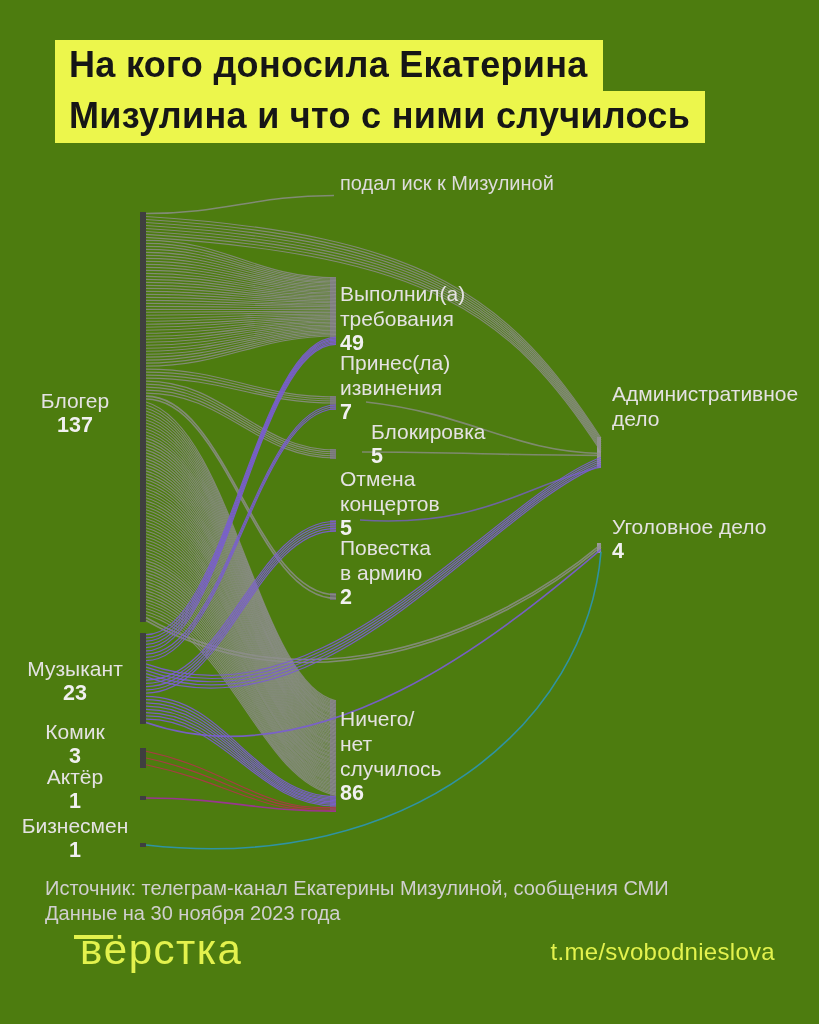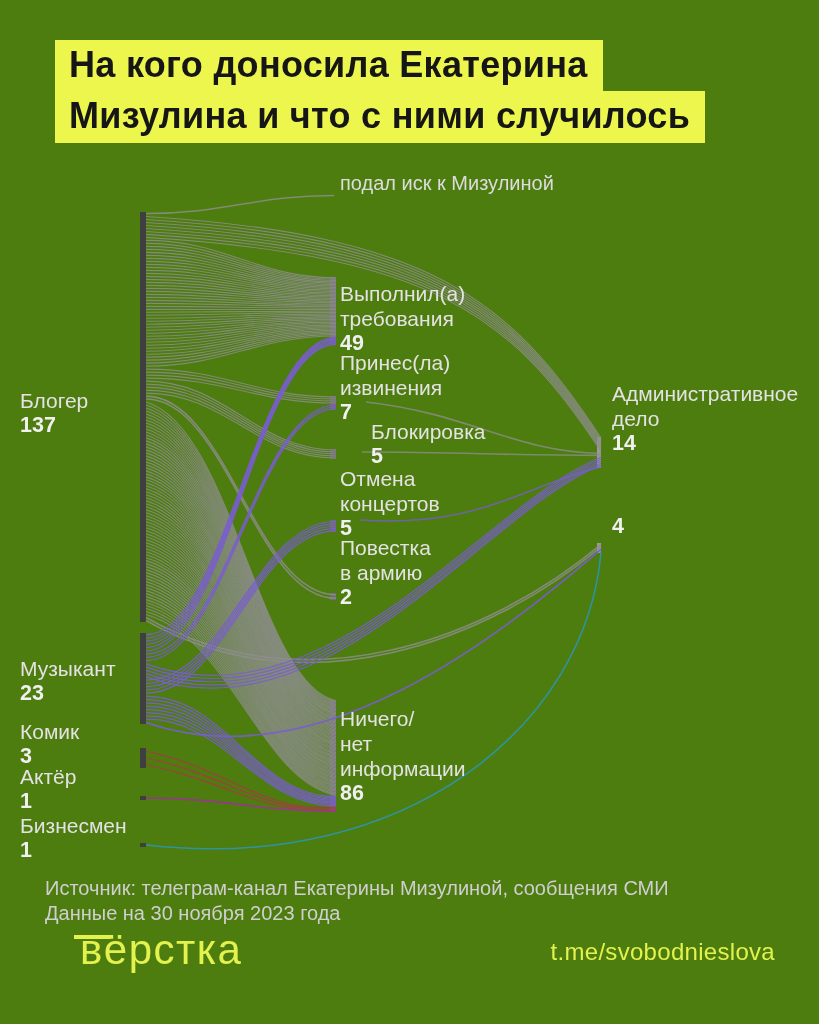--- a/index.html
+++ b/index.html
@@ -25,21 +25,21 @@
   }
   .title-line + .title-line{margin-top:-1px;}
   .nlabel{
     position:absolute;
     color:#e4e2e2;
     font-size:21px;
     line-height:25px;
     white-space:nowrap;
     z-index:4;
   }
-  .nlabel.right-align{text-align:left;}
+  .nlabel.right-align{text-align:center;}
   .nlabel .val{
     display:block;
     font-weight:bold;
     font-size:21.5px;
     color:#f1f0f0;
   }
   .nlabel .name-bold{font-weight:bold;font-size:22px;color:#f3f2f2;}
   .nlabel .sub{font-size:20px;color:#dddcdc;}
   .source-block{
     position:absolute;left:45px;top:876px;
@@ -343,29 +343,29 @@
         <span class="val">5</span>
       </div>
       <div class="nlabel" style="left: 340px; top: 535px;">
         <div>Повестка</div>
         <div>в армию</div>
         <span class="val">2</span>
       </div>
       <div class="nlabel" style="left: 340px; top: 706px;">
         <div>Ничего/</div>
         <div>нет</div>
-        <div>информации</div>
+        <div>случилось</div>
         <span class="val">86</span>
       </div>
       <div class="nlabel" style="left: 612px; top: 381px;">
         <div>Административное</div>
         <div>дело</div>
-        <span class="val">14</span>
       </div>
       <div class="nlabel" style="left: 612px; top: 514px;">
+        <div>Уголовное дело</div>
         <span class="val">4</span>
       </div>
     </div>
 
   <div class="source-block">
     <div>Источник: телеграм-канал Екатерины Мизулиной, сообщения СМИ</div>
     <div>Данные на 30 ноября 2023 года</div>
   </div>
 
   <div class="logo">

